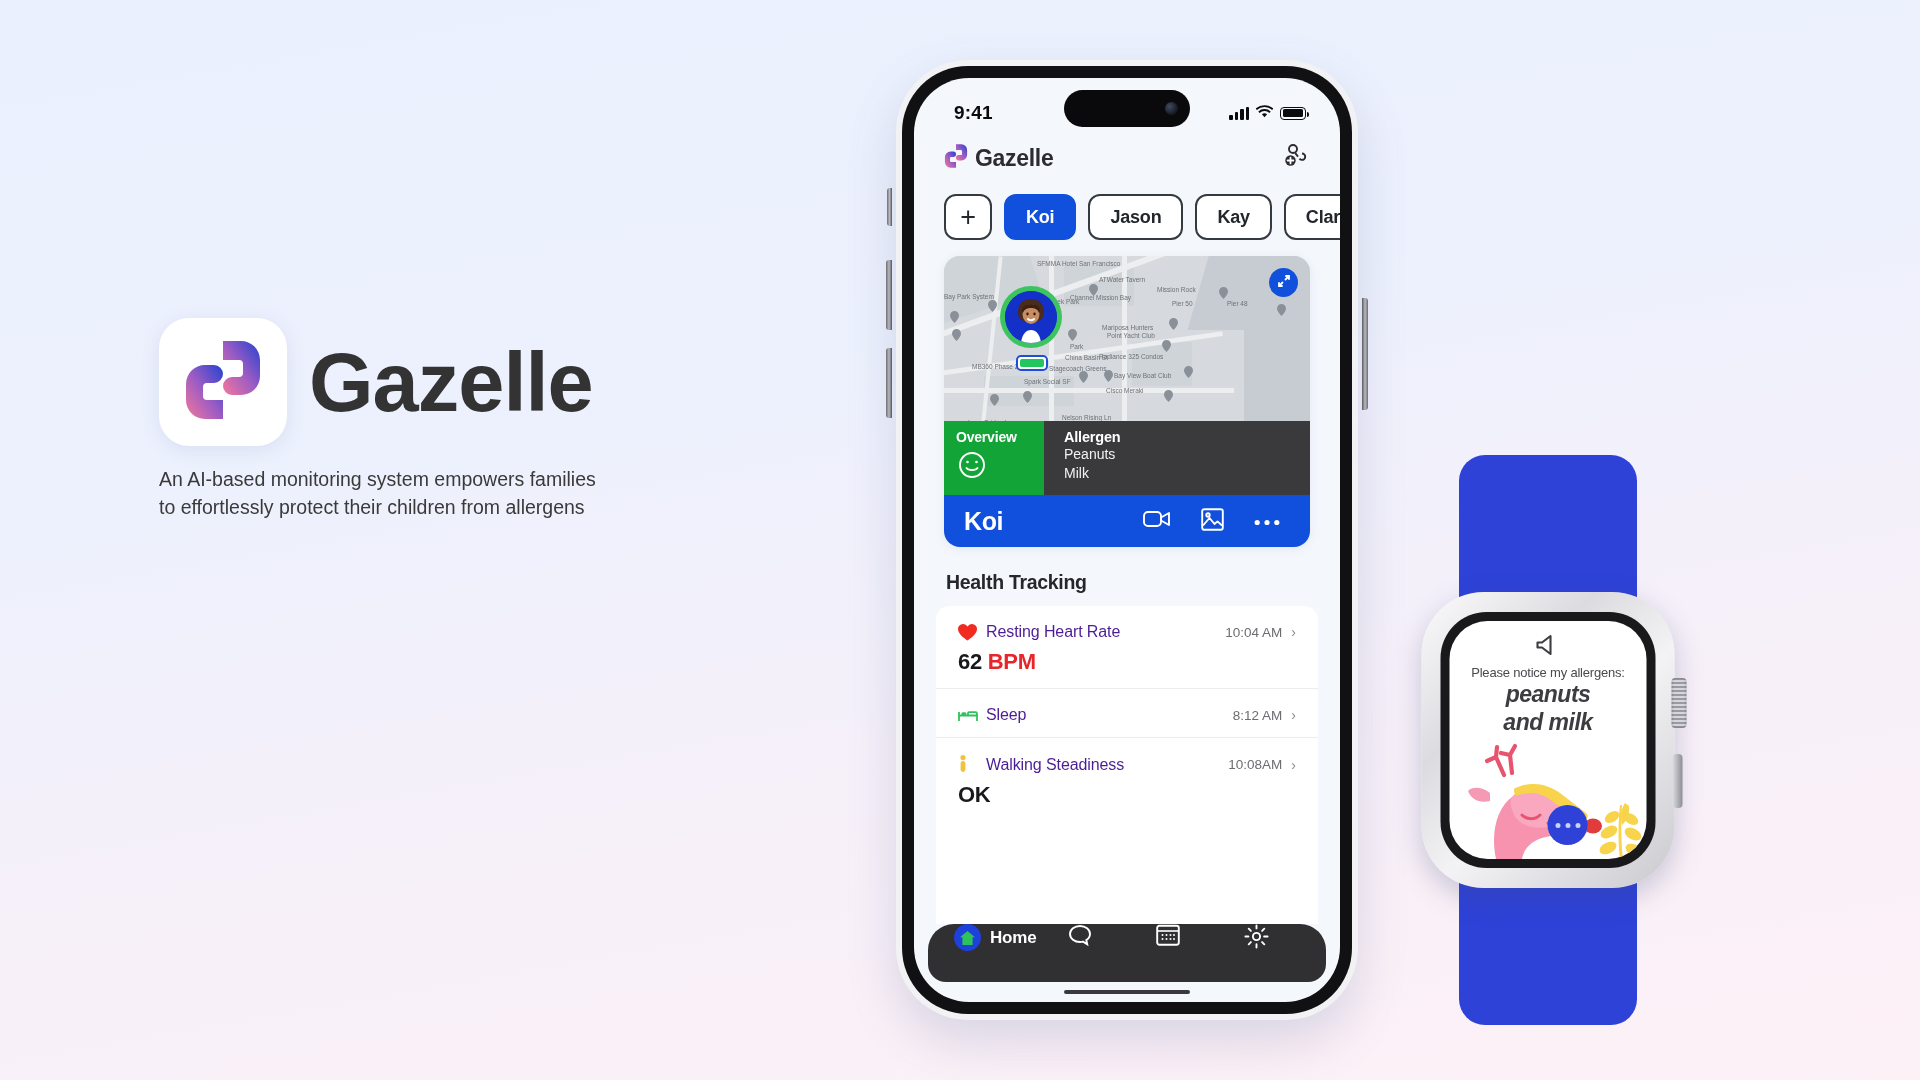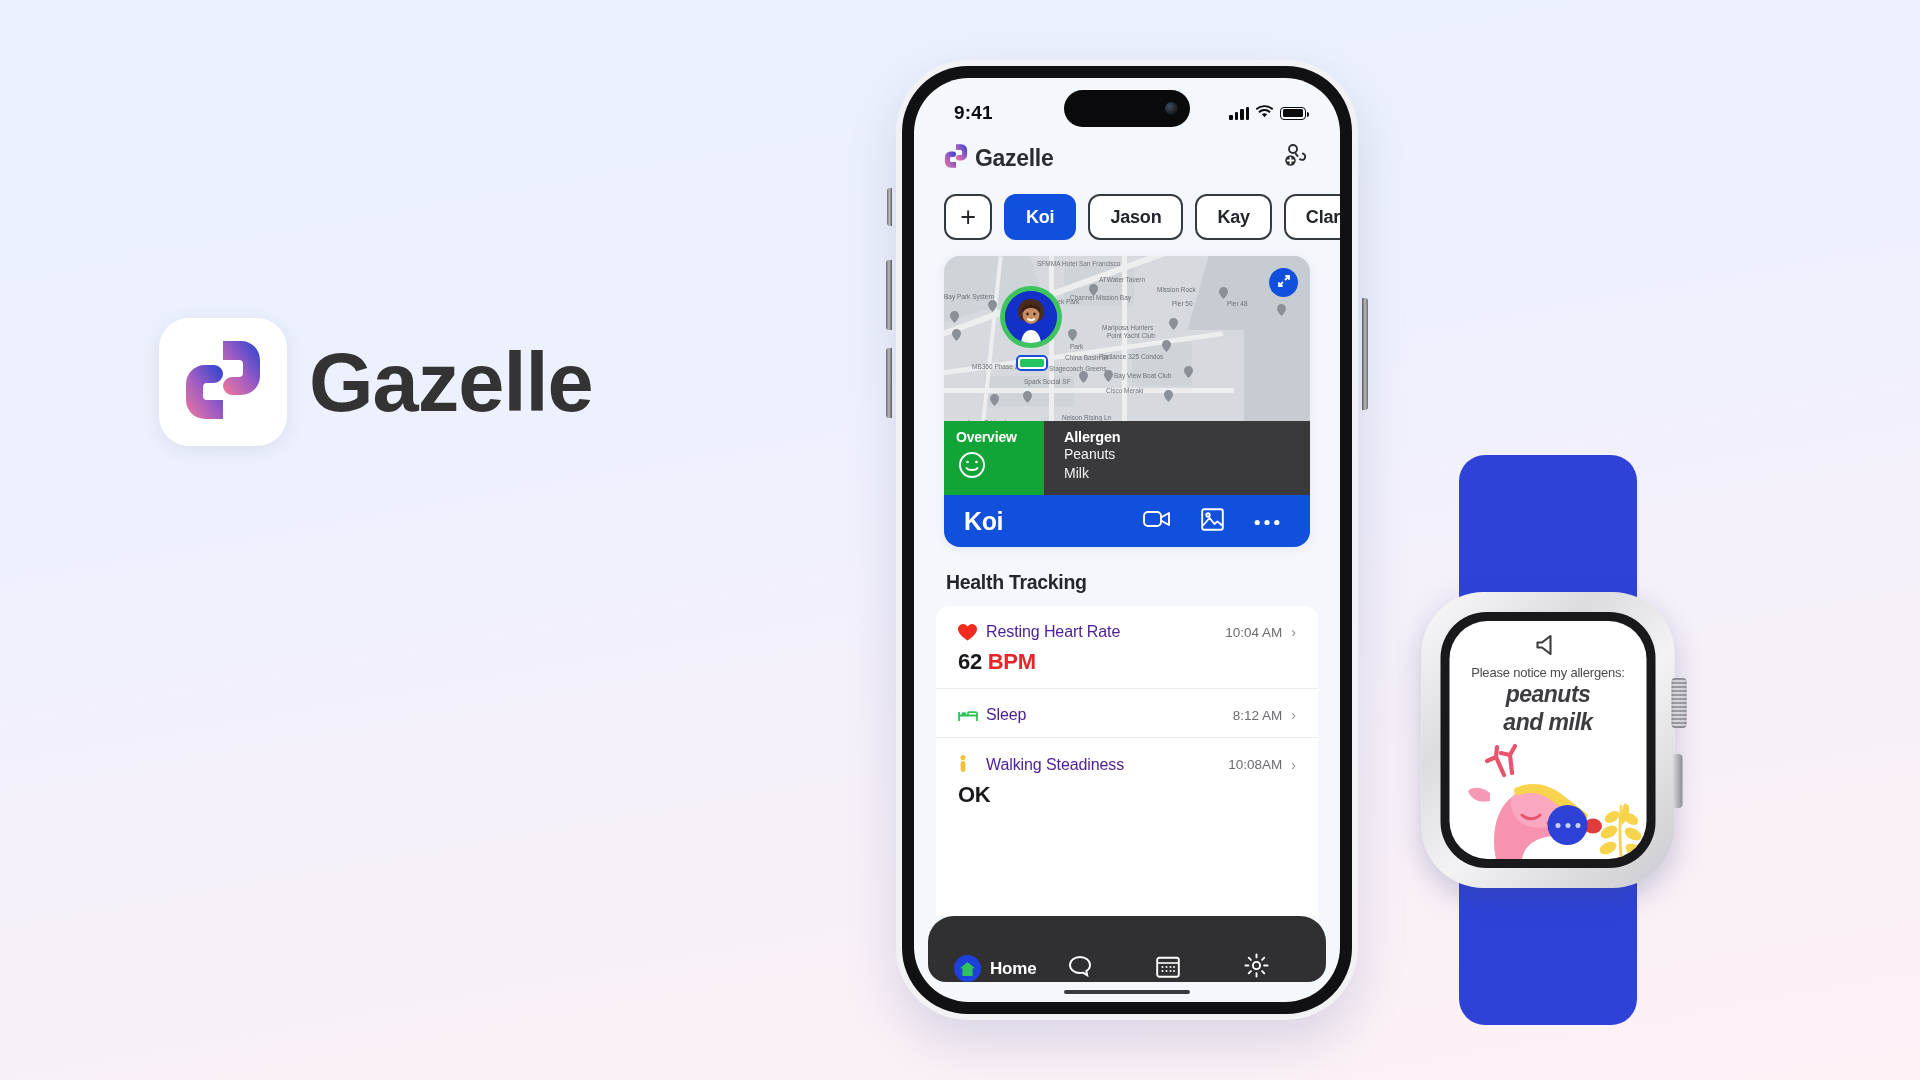--- a/index.html
+++ b/index.html
@@ -115,22 +115,22 @@
   .u-red { color: #e8252b; }
   .u-green { color: #2fc25c; }
   .h-bars { margin-left: auto; width: 100px; }
   .h-bars .b { height: 8px; border-radius: 4px; background: #d9d9dc; margin-top: 4px; }
   .h-bars .b.yellow { background: #f5dd6e; position: relative; margin-top: 0; }
   .h-bars .b.yellow::after { content: ''; position: absolute; left: 55%; top: 50%; transform: translate(-50%,-50%);
                              width: 5px; height: 5px; border-radius: 50%; background: #fff; box-shadow: 0 0 0 1.5px #fff; }
   .h-valrow { display: flex; align-items: flex-end; margin-top: 8px; }
 
   
-  .bottomnav { height: 66px; margin: 0 14px; background: #303033; border-radius: 26px 26px 18px 18px;
-               display: flex; align-items: flex-end; padding: 0 26px; gap: 0; flex: none; }
+  .bottomnav { height: 58px; margin: 0 14px; background: #303033; border-radius: 26px 26px 18px 18px;
+               display: flex; align-items: flex-start; padding: 0 26px; gap: 0; flex: none; }
   .nav-home { display: flex; align-items: center; gap: 9px; }
   .home-circle { width: 27px; height: 27px; border-radius: 50%; background: #1e40db;
                  display: flex; align-items: center; justify-content: center; }
   .nav-home-label { font-size: 17px; font-weight: bold; color: #fff; letter-spacing: -.2px; }
   .nav-item { flex: 1; display: flex; justify-content: center; }
   .home-indicator { height: 20px; display: flex; align-items: center; justify-content: center; flex: none; }
   .home-indicator i { width: 126px; height: 4px; background: #3a3a3e; border-radius: 3px; display: block; }
 
   
   #watch { position: absolute; left: 1400px; top: 455px; width: 296px; height: 570px; }
@@ -182,20 +182,21 @@
           </defs>
           <path d="M40 3 h18 a19 19 0 0 1 19 19 v16 a19 19 0 0 1 -19 19 h-9 a9 9 0 0 1 0 -18 h7 a4 4 0 0 0 4 -4 v-9 a4 4 0 0 0 -4 -4 h-16 z" fill="url(#gz2)"></path>
           <path d="M40 81 h-18 a19 19 0 0 1 -19 -19 v-16 a19 19 0 0 1 19 -19 h9 a9 9 0 0 1 0 18 h-7 a4 4 0 0 0 -4 4 v9 a4 4 0 0 0 4 4 h16 z" fill="url(#gz1)"></path>
         </svg>
       </span>
     </div>
     <div class="app-name">Gazelle</div>
   </div>
 
 
+  <div class="subtitle">An AI-based monitoring system empowers families to effortlessly protect their children from allergens</div>
 </div>
 
 <div id="phone">
   <span class="side-btn sb1"></span>
   <span class="side-btn sb2"></span>
   <span class="side-btn sb3"></span>
   <span class="side-btn sb4"></span>
 
   <div class="phone-body">
     <div class="phone-screen">

